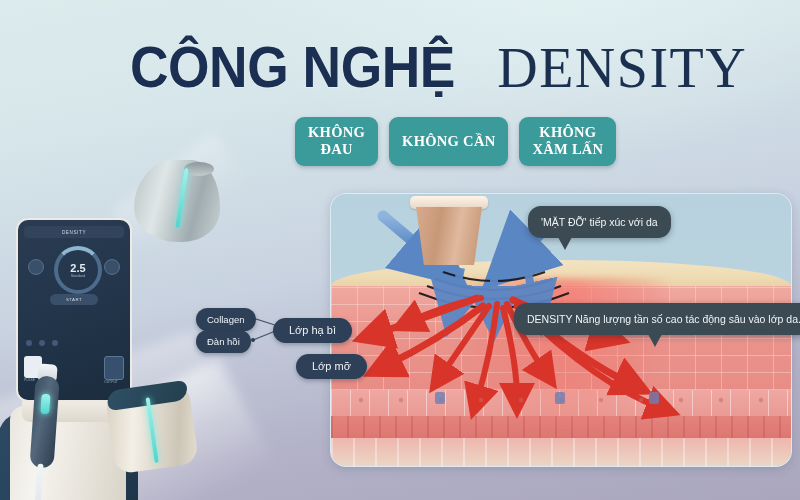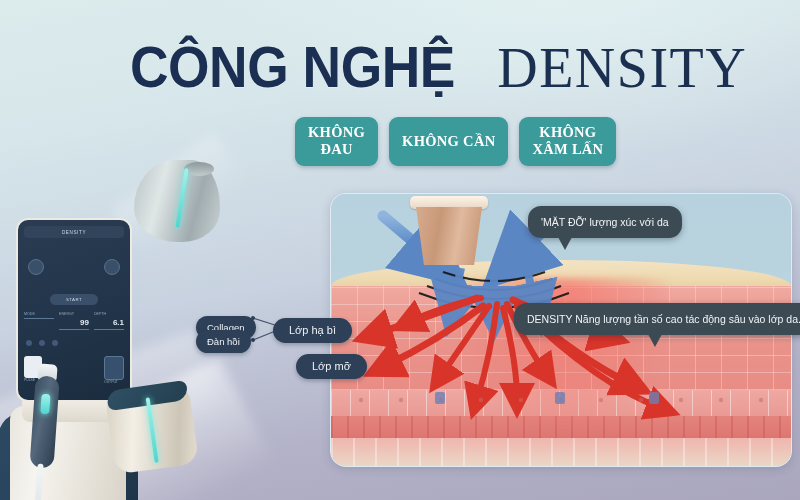--- a/index.html
+++ b/index.html
@@ -142,21 +142,21 @@
     position:absolute;background:#2e4057;color:#eef2f6;border-radius:14px;
     font-size:11px;line-height:13px;padding:6px 16px;white-space:nowrap;
     box-shadow:0 2px 4px rgba(20,35,60,.3);
     display:flex;align-items:center;justify-content:center;
   }
   .pill.small{font-size:9.5px;padding:5px 11px;border-radius:12px;}
   #pill-epi{left:273px;top:283px;}
   #pill-derm{left:273px;top:318px;}
   #pill-fat{left:296px;top:354px;}
   #pill-fascia{left:275px;top:390px;}
-  #pill-collagen{left:196px;top:308px;margin-top:8px;}
+  #pill-collagen{left:196px;top:308px;}
   #pill-elastic{left:196px;top:330px;}
   svg#connectors{position:absolute;left:0;top:0;width:800px;height:500px;pointer-events:none;}
 
   
   #machine{position:absolute;left:-4px;top:196px;width:156px;height:304px;}
   #machine .column{
     position:absolute;left:14px;top:210px;width:116px;height:94px;
     background:linear-gradient(100deg,#e9e6de 0%,#f6f4ef 28%,#d9d4c8 100%);
     border-radius:14px 14px 0 0;
   }
@@ -339,21 +339,21 @@
         <rect x="318" y="198" width="10" height="12" rx="2"></rect>
       </g>
     </svg>
   </div>
 
   <div id="tip">
     <div class="rim"></div>
     <div class="body"></div>
   </div>
 
-  <div class="bubble" id="bub-top">'MẶT ĐỠ' lượng xúc với da</div>
+  <div class="bubble" id="bub-top">'MẶT ĐỠ' tiếp xúc với da</div>
   <div class="bubble" id="bub-main">DENSITY Năng lượng tần số cao tác động sâu vào lớp da.</div>
 
   <svg id="connectors" viewBox="0 0 800 500">
     <path d="M253 318 L278 326" stroke="#44556b" stroke-width="1.2" fill="none"></path>
     <path d="M253 340 L278 330" stroke="#44556b" stroke-width="1.2" fill="none"></path>
     <circle cx="253" cy="318" r="2" fill="#2e4057"></circle>
     <circle cx="253" cy="340" r="2" fill="#2e4057"></circle>
   </svg>
 
   <div class="pill" id="pill-fat">Lớp mỡ</div>
@@ -367,42 +367,29 @@
     <div class="neck"></div>
 
     <div class="screen">
       <div class="scr-top">
         <span class="lbl">DENSITY</span>
       </div>
 
       <div class="knob l"></div>
       <div class="knob r"></div>
 
+      <div class="dial">
+        <div class="v">2.5</div>
+        <div class="u">Standard</div>
+      </div>
 
       <div class="chip">
         <span>START</span>
       </div>
 
-      <div class="cells">
-        <div class="cell">
-          <div class="ch">MODE</div>
-          <div class="cv"></div>
-          <div class="bar"></div>
-        </div>
-        <div class="cell">
-          <div class="ch">ENERGY</div>
-          <div class="cv">99</div>
-          <div class="bar"></div>
-        </div>
-        <div class="cell">
-          <div class="ch">DEPTH</div>
-          <div class="cv">6.1</div>
-          <div class="bar"></div>
-        </div>
-      </div>
 
       <div class="dots">
         <i></i>
         <i></i>
         <i></i>
       </div>
 
       <div class="tilebox">
         <div>
           <div class="tile"></div>

